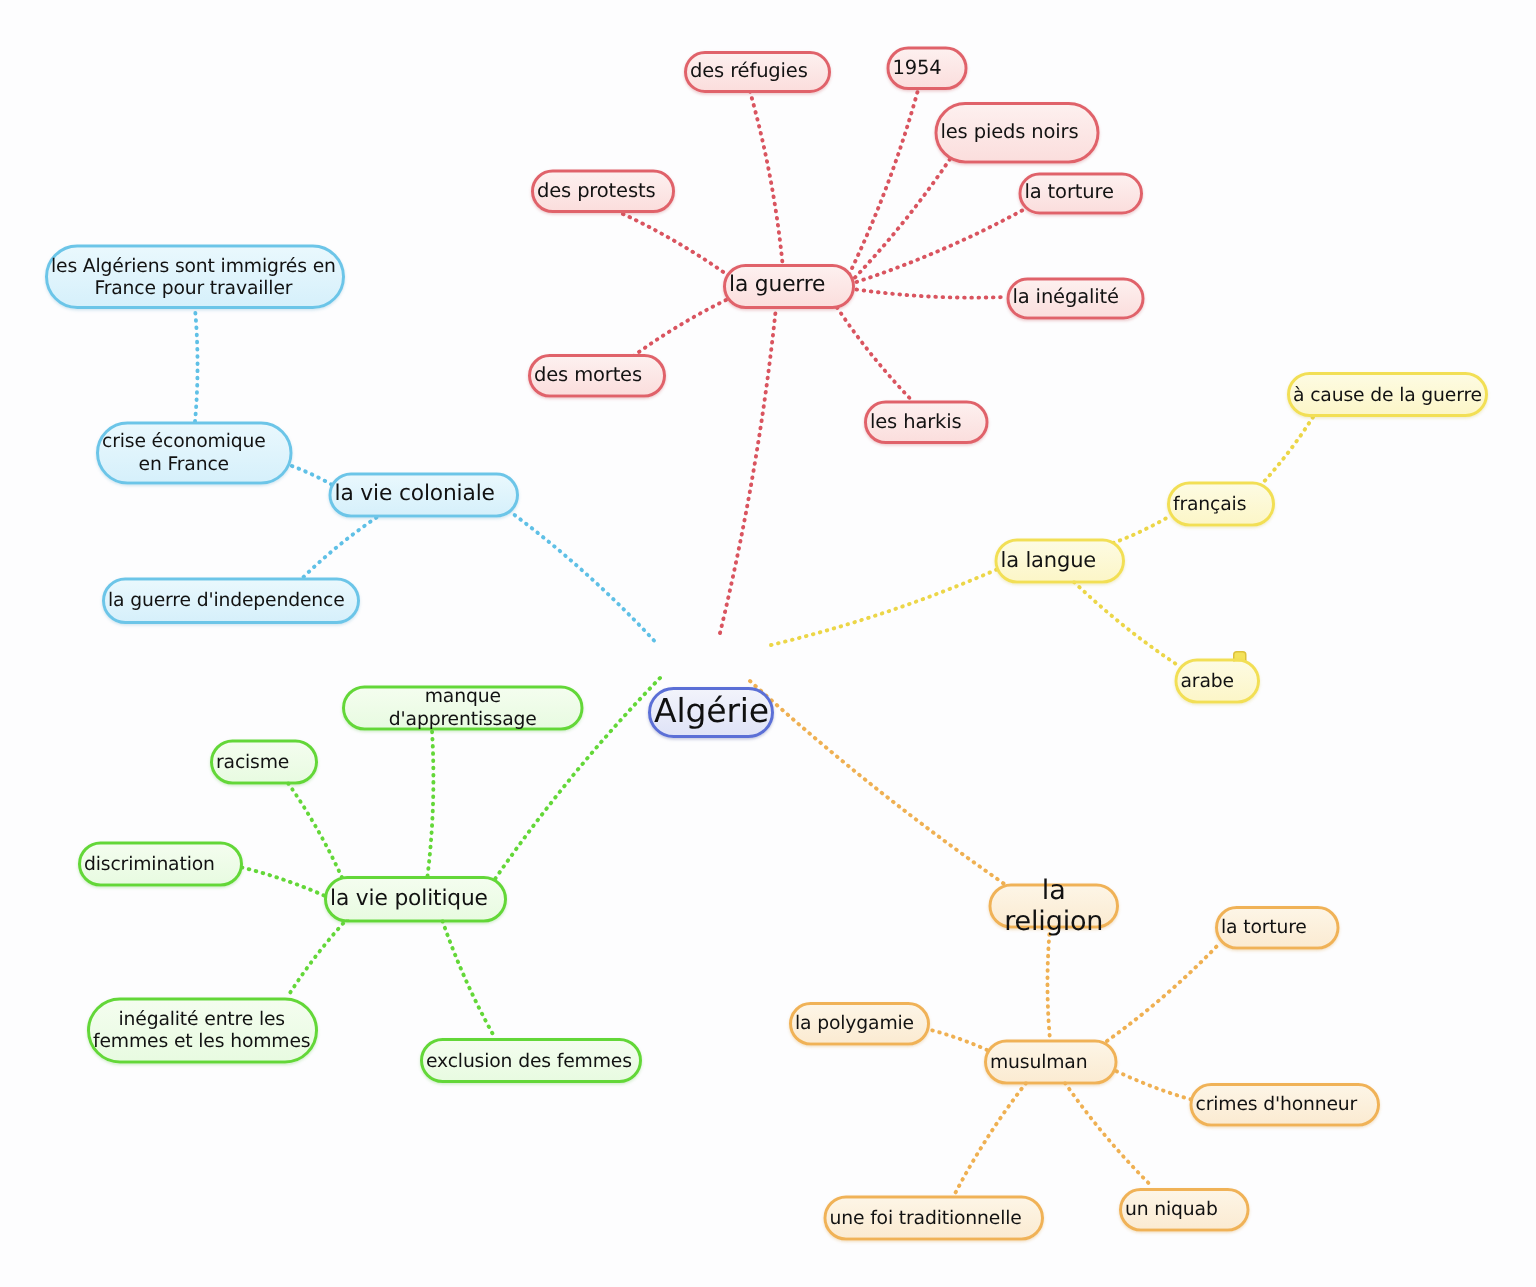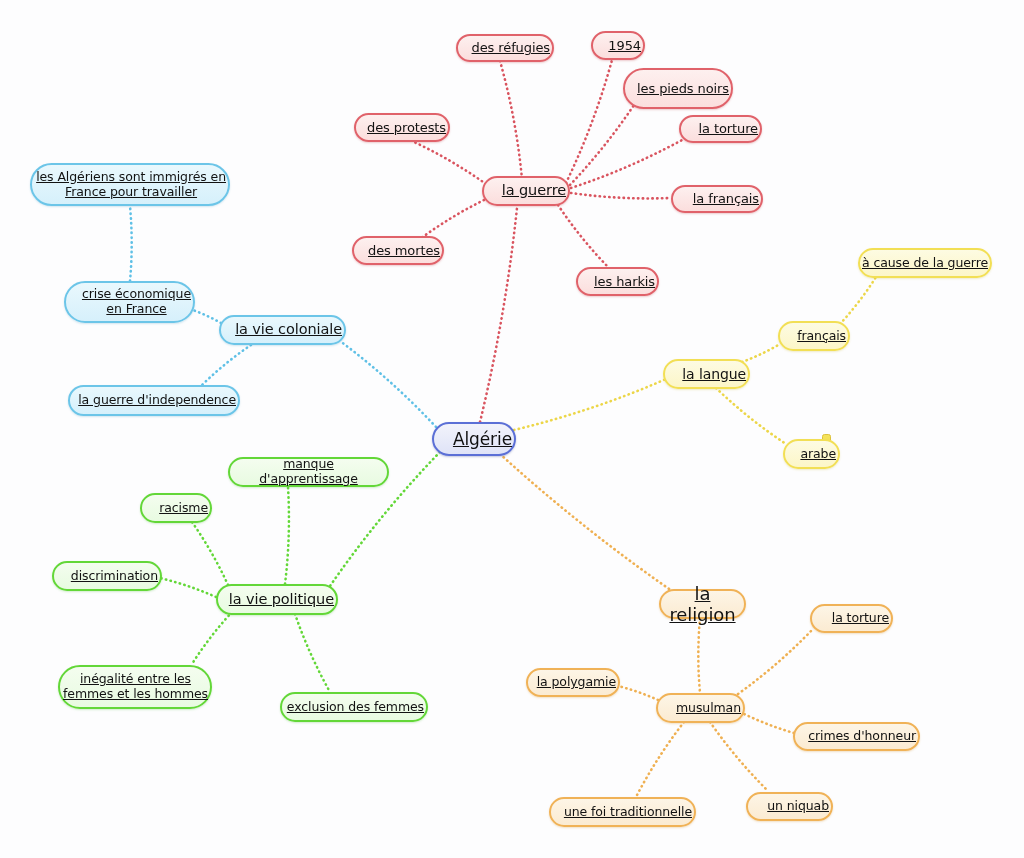--- a/index.html
+++ b/index.html
@@ -20,42 +20,42 @@
     left: 0; top: 0;
     width: 1024px;
     height: 858px;
     pointer-events: none;
   }
   .node {
     position: absolute;
     box-sizing: border-box;
     display: flex;
     align-items: center;
-    justify-content: flex-end;
+    justify-content: flex-start;
     text-align: center;
     border-style: solid;
     border-width: 2px;
     border-radius: 999px;
     line-height: 1.18;
     white-space: pre-line;
     letter-spacing: -0.1px;
-    text-decoration: underline;
     -webkit-font-smoothing: antialiased;
   }
   .node .lbl {
     display: block;
     padding: 0 2px;
   }
   
   .n-root {
     border-color: #5b6fd6;
     background: linear-gradient(#f2f3fb, #dfe3f7);
     color: #101010;
-    font-size: 17px;
+    font-size: 22px;
     box-shadow: 0 1px 2px rgba(90,100,160,0.35);
+    margin-top: 36px;
   }
   
   .n-red {
     border-color: #e0626a;
     background: linear-gradient(#fdf0ef, #fbdedd);
     color: #121212;
     font-size: 13px;
     box-shadow: 0 1px 2px rgba(200,90,95,0.30);
   }
   .n-red.trunk { font-size: 14.5px; }
@@ -141,21 +141,21 @@
       <path d="M 740 712 Q 766.055 724.93 794 733" fill="none" stroke="#efb052" stroke-width="2.6" stroke-linecap="round" stroke-dasharray="0.4 4.4"></path>
       <path d="M 710 722 Q 735.895 759.11 768 791" fill="none" stroke="#efb052" stroke-width="2.6" stroke-linecap="round" stroke-dasharray="0.4 4.4"></path>
       <path d="M 684 722 Q 656.625 757.34 636 797" fill="none" stroke="#efb052" stroke-width="2.6" stroke-linecap="round" stroke-dasharray="0.4 4.4"></path>
     </svg>
   <div id="nodes">
       <div class="node n-red trunk" style="left: 482px; top: 176px; width: 88px; height: 30px;"><span class="lbl">la guerre</span></div>
       <div class="node n-red" style="left: 456px; top: 34px; width: 98px; height: 28px;"><span class="lbl">des réfugies</span></div>
       <div class="node n-red" style="left: 591px; top: 31px; width: 54px; height: 29px;"><span class="lbl">1954</span></div>
       <div class="node n-red" style="left: 623px; top: 68px; width: 110px; height: 41px;"><span class="lbl">les pieds noirs</span></div>
       <div class="node n-red" style="left: 679px; top: 115px; width: 83px; height: 28px;"><span class="lbl">la torture</span></div>
-      <div class="node n-red" style="left: 671px; top: 185px; width: 92px; height: 28px;"><span class="lbl">la français</span></div>
+      <div class="node n-red" style="left: 671px; top: 185px; width: 92px; height: 28px;"><span class="lbl">la inégalité</span></div>
       <div class="node n-red" style="left: 576px; top: 267px; width: 83px; height: 29px;"><span class="lbl">les harkis</span></div>
       <div class="node n-red" style="left: 352px; top: 236px; width: 92px; height: 29px;"><span class="lbl">des mortes</span></div>
       <div class="node n-red" style="left: 354px; top: 113px; width: 96px; height: 29px;"><span class="lbl">des protests</span></div>
       <div class="node n-blue trunk" style="left: 219px; top: 315px; width: 127px; height: 30px;"><span class="lbl">la vie coloniale</span></div>
       <div class="node n-blue" style="left: 64px; top: 281px; width: 131px; height: 42px;"><span class="lbl">crise économique
 en France</span></div>
       <div class="node n-blue" style="left: 68px; top: 385px; width: 172px; height: 31px;"><span class="lbl">la guerre d'independence</span></div>
       <div class="node n-blue" style="left: 30px; top: 163px; width: 200px; height: 43px;"><span class="lbl">les Algériens sont immigrés en
 France pour travailler</span></div>
       <div class="node n-green trunk" style="left: 216px; top: 584px; width: 122px; height: 31px;"><span class="lbl">la vie politique</span></div>

